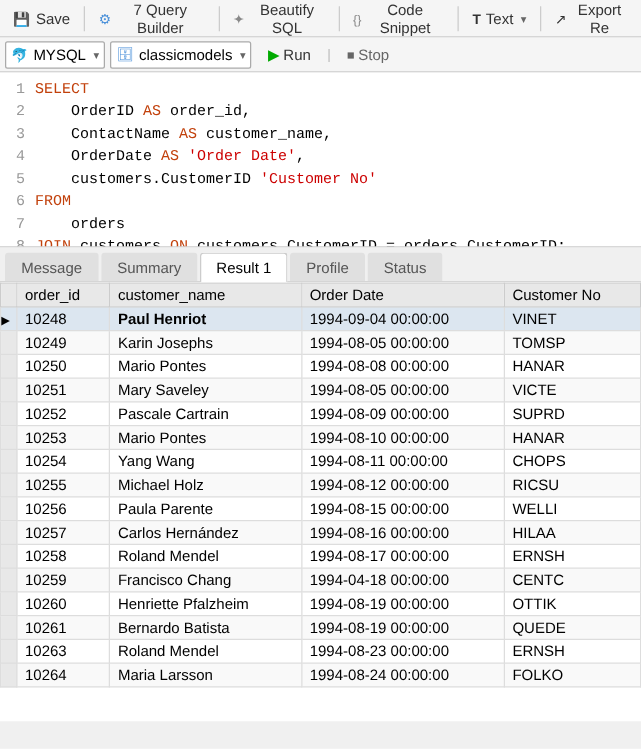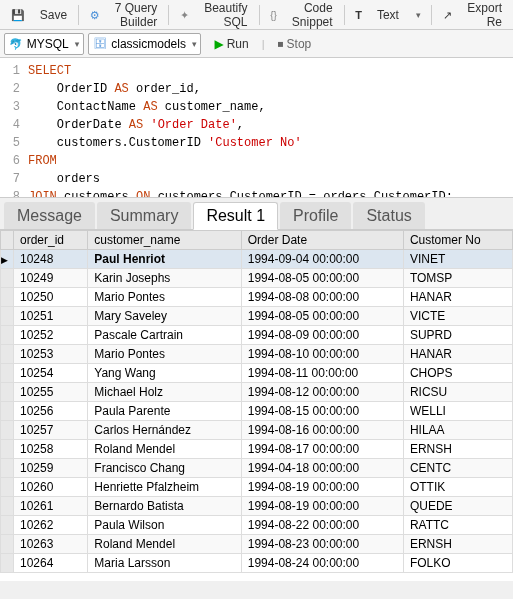--- a/index.html
+++ b/index.html
@@ -4,23 +4,23 @@
   <style>
     * { box-sizing: border-box; margin: 0; padding: 0; }
     body { font-family: 'Segoe UI', Arial, sans-serif; font-size: 12px; background: #f0f0f0; width: 513px; height: 599px; overflow: hidden; }
 
     
     .toolbar {
       display: flex; align-items: center; background: #f5f5f5;
       border-bottom: 1px solid #ccc; padding: 3px 4px; gap: 2px; height: 30px;
     }
     .toolbar-btn {
-      display: flex; align-items: center; gap: 15px; padding: 2px 6px;
+      display: flex; align-items: center; gap: 4px; padding: 2px 6px;
       border: 1px solid transparent; border-radius: 3px; cursor: pointer;
-      background: transparent; font-size: 12px; color: #333; text-align: right;
+      background: transparent; font-size: 12px; color: #333;
     }
     .toolbar-sep { width: 1px; height: 20px; background: #ccc; margin: 0 2px; }
 
     
     .conn-bar {
       display: flex; align-items: center; background: #f5f5f5;
       border-bottom: 1px solid #ccc; padding: 3px 4px; gap: 4px; height: 28px;
     }
     .run-btn {
       display: flex; align-items: center; gap: 3px; padding: 2px 8px;
@@ -40,21 +40,21 @@
     .sql-text { flex: 1; }
     .kw { color: #c2410c; font-weight: normal; }
     .str { color: #cc0000; }
 
     
     .tabs {
       display: flex; background: #f0f0f0; border-bottom: 1px solid #ccc;
       padding: 0 4px; padding-top: 4px; gap: 0;
     }
     .tab {
-      padding: 4px 12px; font-size: 16px; cursor: pointer; border: 1px solid transparent;
+      padding: 4px 12px; font-size: 12px; cursor: pointer; border: 1px solid transparent;
       border-bottom: none; border-radius: 3px 3px 0 0; background: #e0e0e0;
       color: #555; margin-right: 2px;
     }
     .tab.active {
       background: white; border-color: #ccc; border-bottom: 1px solid white;
       color: #000; margin-bottom: -1px; z-index: 1;
     }
 
     
     .results-area { background: white; overflow: auto; height: calc(599px - 30px - 28px - 140px - 26px - 24px); }
@@ -286,27 +286,20 @@
         </tr>
         <tr>
           <td style="width: 12px; background: rgb(232, 232, 232); padding: 0px;"></td>
           <td>10261</td>
           <td>Bernardo Batista</td>
           <td>1994-08-19 00:00:00</td>
           <td>QUEDE</td>
         </tr>
         <tr>
           <td style="width: 12px; background: rgb(232, 232, 232); padding: 0px;"></td>
-          <td>10262</td>
-          <td>Paula Wilson</td>
-          <td>1994-08-22 00:00:00</td>
-          <td>RATTC</td>
-        </tr>
-        <tr>
-          <td style="width: 12px; background: rgb(232, 232, 232); padding: 0px;"></td>
           <td>10263</td>
           <td>Roland Mendel</td>
           <td>1994-08-23 00:00:00</td>
           <td>ERNSH</td>
         </tr>
         <tr>
           <td style="width: 12px; background: rgb(232, 232, 232); padding: 0px;"></td>
           <td>10264</td>
           <td>Maria Larsson</td>
           <td>1994-08-24 00:00:00</td>

